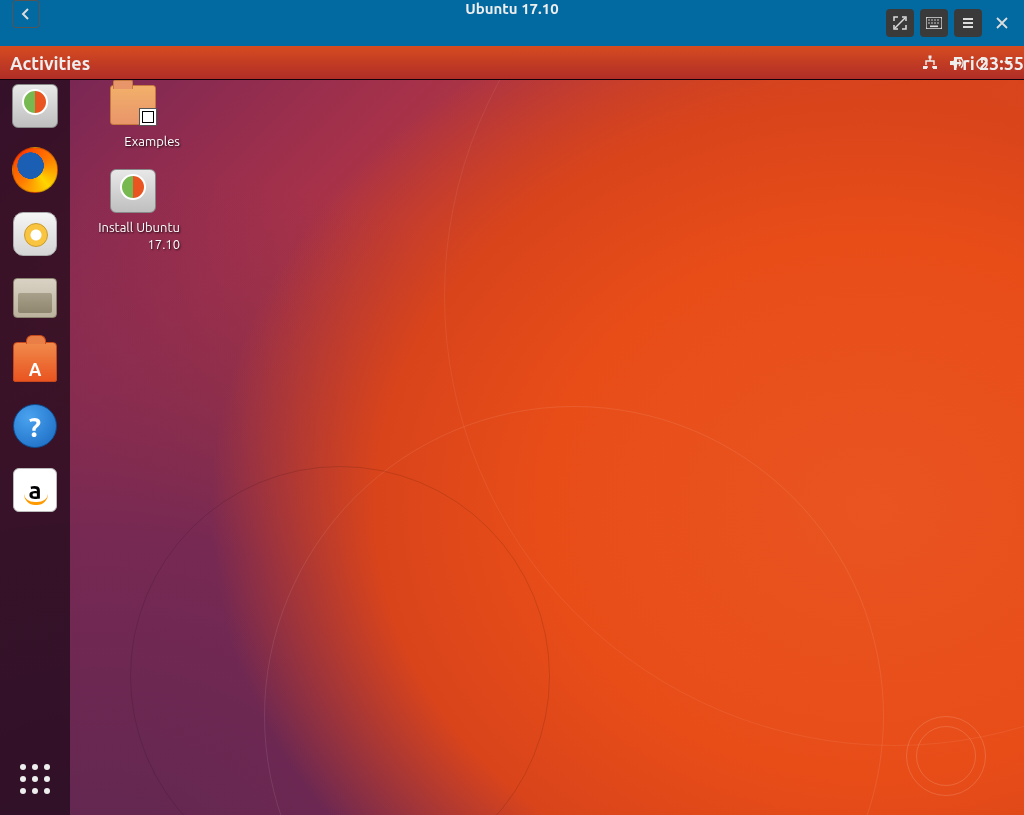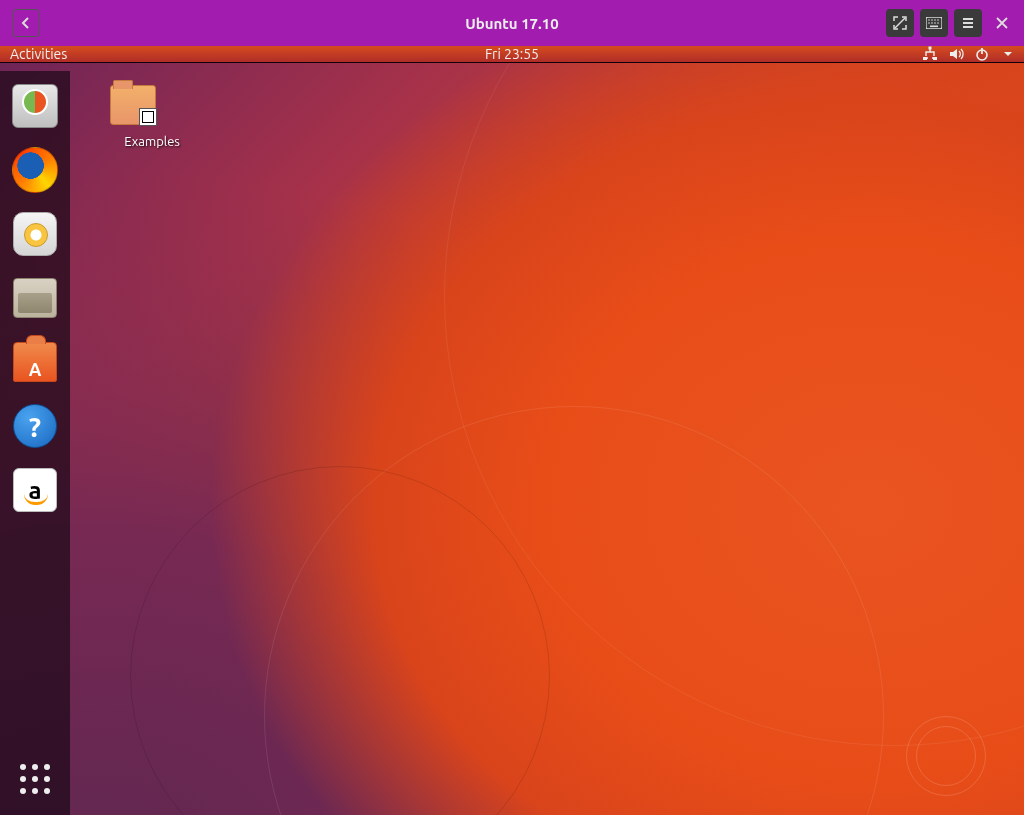--- a/index.html
+++ b/index.html
@@ -7,23 +7,22 @@
     width: 1024px;
     height: 815px;
     font-family: "Ubuntu", "Noto Sans", sans-serif;
     overflow: hidden;
     background: #2a2a2a;
   }
 
   
   .vm-titlebar {
     height: 46px;
-    background: #a21caf;
-    display: flex;
-    align-items: center;
+    background: #0369a1;
+    display: flex;
     justify-content: space-between;
     padding: 0 8px;
     color: #ddd;
   }
   .vm-titlebar .title {
     position: absolute;
     left: 0; right: 0;
     text-align: center;
     font-weight: bold;
     font-size: 15px;
@@ -72,45 +71,45 @@
   }
   .c1 { width: 900px; height: 900px; right: -320px; top: -200px; }
   .c2 { width: 620px; height: 620px; right: 140px; top: 360px; border-color: rgba(255,255,255,0.09);}
   .c3 { width: 420px; height: 420px; left: 130px; top: 420px; border-color: rgba(0,0,0,0.12);}
   .c4 { width: 80px; height: 80px; right: 38px; top: 670px; border-color: rgba(255,255,255,0.15);}
   .c5 { width: 60px; height: 60px; right: 48px; top: 680px; border-color: rgba(255,255,255,0.15);}
 
   
   .gnome-topbar {
     position: relative;
-    height: 17px;
+    height: 34px;
     background: linear-gradient(to bottom, #2c001e 0%, #2c001e 100%);
     border-bottom: 1px solid rgba(0,0,0,0.6);
     display: flex;
     align-items: center;
     color: #eee;
-    font-size: 14px;
-    font-weight: normal;
+    font-size: 18px;
+    font-weight: bold;
     z-index: 10;
   }
   .gnome-topbar::after {
     content:"";
     position:absolute;
     left:0; right:0; top:0; bottom:0;
     background: linear-gradient(to bottom, rgba(232,84,32,0.9), rgba(190,50,40,0.9));
     z-index:-1;
   }
   .gnome-topbar .activities {
     padding: 0 10px;
     cursor: pointer;
   }
   .gnome-topbar .clock {
     position: absolute;
     left: 0; right: 0;
-    text-align: center;
+    text-align: right;
     pointer-events: none;
   }
   .gnome-topbar .sys {
     margin-left: auto;
     display: flex;
     align-items: center;
     padding: 0 8px;
     gap: 10px;
   }
   .sys-icon {
@@ -457,14 +456,20 @@
     </div>
   </div>
 
   <div class="desktop-icons">
     <div class="dicon">
       <div class="ibox">
           <div class="folder"></div>
         </div>
       <div>Examples</div>
     </div>
+    <div class="dicon">
+      <div class="ibox">
+          <div class="installer-drive"></div>
+        </div>
+      <div>Install Ubuntu 17.10</div>
+    </div>
   </div>
 </div>
 
 </body></html>

